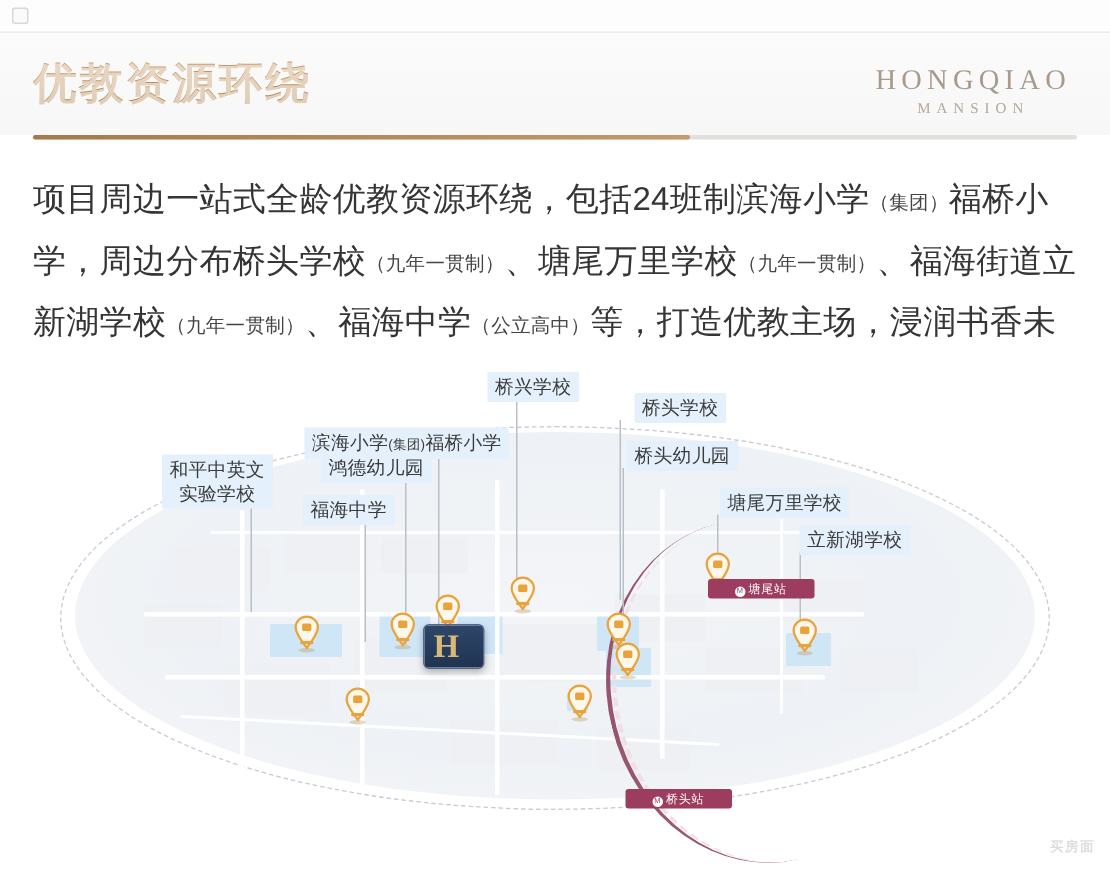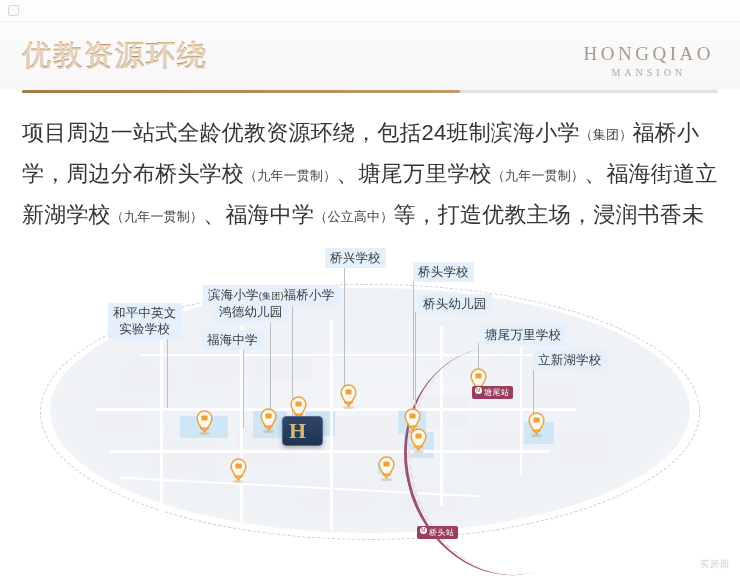--- a/index.html
+++ b/index.html
@@ -164,24 +164,24 @@
   .proj-badge .pcn{
     font-size:13px; color:#f0f3f7; letter-spacing:1.5px; font-weight:bold;
   }
   .proj-badge .pen{
     font-size:6px; color:#b6c3d6; letter-spacing:1.6px; margin-top:2px;
   }
 
   
   .station{
     position:absolute;
-    display:flex; align-items:flex-start;
+    display:flex; align-items:flex-end;
     background:#9c3c5e;
     border-radius:2px;
-    padding:1px 3px;
+    padding:1px 18px;
     color:#ffffff;
     font-size:8px; letter-spacing:.5px;
     white-space:nowrap;
   }
   .station .mico{
     display:inline-block; width:7px;height:7px;border-radius:50%;
     background:#ffffff; color:#9c3c5e; font-size:5px; line-height:7px;
     text-align:center; margin-right:2px;
   }
 
@@ -260,21 +260,21 @@
       <div class="lbl" style="left: 108px; top: 67px; text-align: center;">和平中英文<br>实验学校</div>
       <div class="leader" style="left: 243px; top: 112px; height: 80px;"></div>
       <div class="lbl" style="left: 202px; top: 94px;">福海中学</div>
       <div class="leader" style="left: 270px; top: 84px; height: 110px;"></div>
       <div class="lbl" style="left: 214px; top: 66px;">鸿德幼儿园</div>
       <div class="leader" style="left: 292px; top: 57px; height: 128px;"></div>
       <div class="lbl" style="left: 203px; top: 49px;"><span>滨海小学</span><span class="tiny">(集团)</span><span>福桥小学</span></div>
       <div class="leader" style="left: 344px; top: 30px; height: 130px;"></div>
       <div class="lbl" style="left: 325px; top: 12px;">桥兴学校</div>
       <div class="leader" style="left: 413px; top: 44px; height: 120px;"></div>
-      <div class="lbl" style="left: 413px; top: 26px; text-align: right;">桥头学校</div>
+      <div class="lbl" style="left: 423px; top: 26px; text-align: right;">桥头学校</div>
       <div class="leader" style="left: 415px; top: 76px; height: 110px;"></div>
       <div class="lbl" style="left: 418px; top: 58px;">桥头幼儿园</div>
       <div class="leader" style="left: 478px; top: 107px; height: 30px;"></div>
       <div class="lbl" style="left: 480px; top: 89px;">塘尾万里学校</div>
       <div class="leader" style="left: 533px; top: 132px; height: 52px;"></div>
       <div class="lbl" style="left: 533px; top: 114px;">立新湖学校</div>
     </div>
   <div id="map-pins">
       <div class="pin" style="left: 196px; top: 174px;">
         <svg width="17" height="23" viewBox="0 0 17 23">

